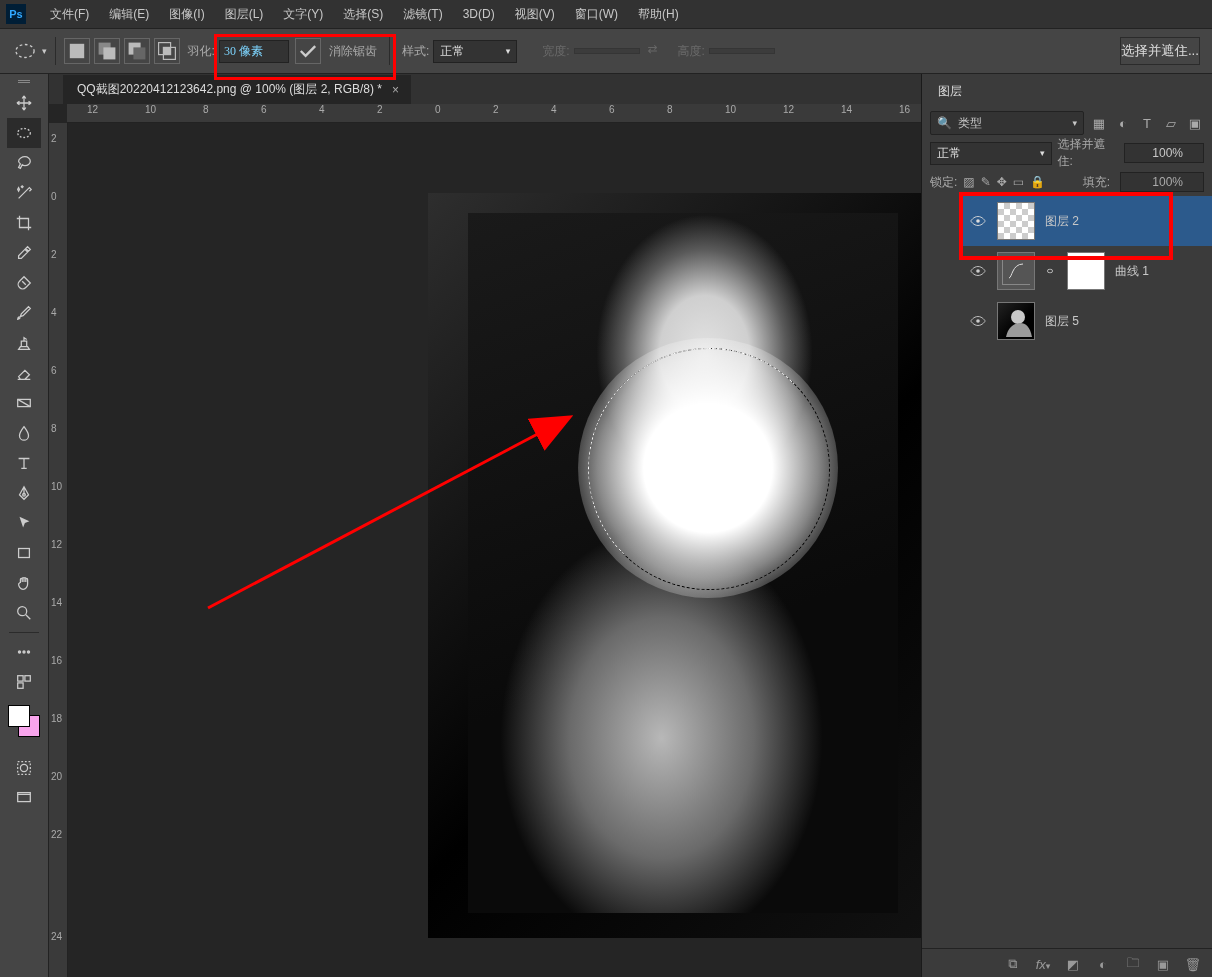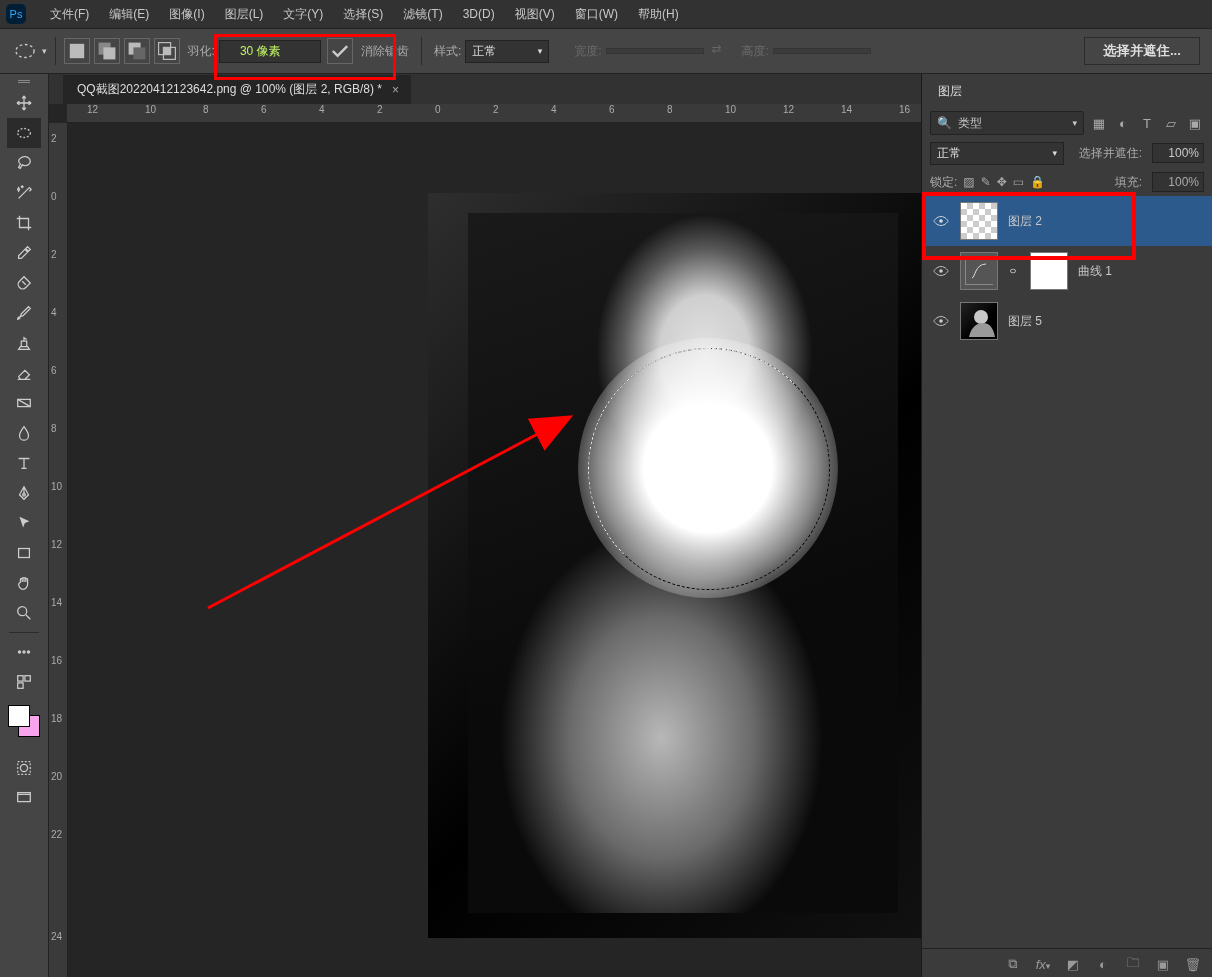--- a/index.html
+++ b/index.html
@@ -1,28 +1,28 @@
 <!DOCTYPE html>
 <html><head>
 <meta charset="utf-8">
 <style>
   html,body{margin:0;padding:0;background:#323232;font-family:"Microsoft YaHei",Arial,sans-serif;color:#c8c8c8;font-size:12px;overflow:hidden;width:1212px;height:977px;}
   .menubar{height:28px;background:#323232;display:flex;align-items:center;padding-left:6px;gap:0;border-bottom:1px solid #222;}
-  .ps-logo{width:20px;height:20px;background:#001e36;color:#31a8ff;font-weight:normal;font-size:11px;display:flex;align-items:center;justify-content:center;border-radius:5px;margin-right:14px;}
+  .ps-logo{width:20px;height:20px;background:#001e36;color:#31a8ff;font-weight:bold;font-size:11px;display:flex;align-items:center;justify-content:center;border-radius:0;margin-right:14px;}
   .menubar span.menuitem{padding:4px 10px;cursor:pointer;}
   .optbar{height:44px;background:#454545;display:flex;align-items:center;padding-left:12px;border-bottom:1px solid #222;position:relative;}
   .tool-slot{width:26px;height:26px;display:flex;align-items:center;justify-content:center;margin-right:4px;}
   .square-btn{width:24px;height:24px;border:1px solid #666;display:flex;align-items:center;justify-content:center;margin-right:4px;}
   .vsep{width:1px;height:28px;background:#2b2b2b;margin:0 8px;}
   .label{color:#aaa;margin:0 4px;}
   .label.dis{color:#6a6a6a;}
-  .numbox{background:#333;border:1px solid #222;color:#bef264;padding:2px 20px;width:60px;display:inline-block;}
+  .numbox{background:#333;border:1px solid #222;color:#7dd3fc;padding:2px 4px;width:60px;display:inline-block;font-family:Liberation Serif, serif;}
   .dropdown{background:#333;border:1px solid #222;color:#ddd;padding:2px 6px;width:70px;display:flex;align-items:center;justify-content:space-between;}
   .redbox1{position:absolute;left:214px;top:34px;width:176px;height:40px;border:3px solid #ff0000;pointer-events:none;z-index:50;}
-  .btn-wide{background:#454545;border:1px solid #2b2b2b;color:#ddd;padding:4px 18px;margin-left:auto;margin-right:12px;font-weight:bold;}
+  .btn-wide{background:#454545;border:1px solid #2b2b2b;color:#ddd;padding:4px 0;margin-left:auto;margin-right:12px;}
 
   .main{display:flex;height:calc(977px - 28px - 44px);}
   .toolcol{width:48px;background:#454545;border-right:1px solid #222;display:flex;flex-direction:column;align-items:center;padding-top:6px;}
   .toolcol .handle{width:14px;height:4px;display:flex;justify-content:center;margin-bottom:4px;}
   .toolcol .handle::before{content:"";width:12px;height:1px;background:#888;box-shadow:0 2px 0 #888;}
   .tool{width:34px;height:30px;display:flex;align-items:center;justify-content:center;color:#ccc;position:relative;}
   .tool.active{background:#2b2b2b;}
   .tool svg{width:18px;height:18px;stroke:#ccc;fill:none;stroke-width:1.4;}
   .divider{width:30px;height:1px;background:#2b2b2b;margin:4px 0;}
   .swatches{position:relative;width:36px;height:36px;margin-top:6px;}
@@ -47,25 +47,25 @@
   .marquee::after{content:"";position:absolute;inset:-1px;border-radius:50%;border:1.5px dashed #fff;clip-path:polygon(0 0,50% 0,50% 100%,0 100%);transform:rotate(45deg);}
   .arrow-svg{position:absolute;left:130px;top:275px;pointer-events:none;z-index:40;}
 
   .rightpanel{width:290px;background:#3b3b3b;border-left:1px solid #1a1a1a;display:flex;flex-direction:column;position:relative;}
   .paneltab{height:34px;display:flex;align-items:flex-end;}
   .paneltab .pt{padding:8px 16px;background:#3b3b3b;color:#ddd;}
   .filterrow{height:30px;display:flex;align-items:center;padding:0 8px;gap:6px;}
   .searchbox{flex:1;background:#333;border:1px solid #222;height:22px;display:flex;align-items:center;padding:0 6px;gap:6px;border-radius:2px;}
   .filterrow .ficon{width:18px;height:18px;display:flex;align-items:center;justify-content:center;color:#aaa;font-size:13px;}
   .blendrow{height:30px;display:flex;align-items:center;padding:0 8px;gap:6px;}
-  .opacitybox{background:#333;border:1px solid #222;padding:2px 4px;width:42px;text-align:right;}
+  .opacitybox{background:#333;border:1px solid #222;padding:2px 20px;width:42px;text-align:right;}
   .lockrow{height:28px;display:flex;align-items:center;padding:0 8px;gap:6px;color:#aaa;}
 
   .layerlist{flex:1;background:#3b3b3b;position:relative;}
-  .layer{height:50px;display:flex;align-items:center;padding:0 10px;gap:10px;}
+  .layer{height:50px;display:flex;align-items:center;padding:0 10px;gap:10px;margin-left:37px;}
   .layer.selected{background:#2c5a8c;}
   .eye{width:18px;height:18px;color:#ccc;}
   .thumb{width:36px;height:36px;border:1px solid #777;background:#fff;display:flex;align-items:center;justify-content:center;position:relative;}
   .thumb.checker{background:repeating-conic-gradient(#ccc 0 25%,#fff 0 50%) 0 0/12px 12px;}
   .thumb.photo-th{background:linear-gradient(135deg,#222 0%,#000 60%);}
   .thumb.curves::after{content:"";position:absolute;inset:4px;border-left:1px solid #888;border-bottom:1px solid #888;}
   .redbox2{position:absolute;left:0px;top:-4px;width:206px;height:60px;border:4px solid #ff0000;pointer-events:none;z-index:50;}
   .linkicon{width:12px;height:12px;color:#ccc;}
 
   .panelfoot{height:30px;background:#3b3b3b;border-top:1px solid #222;display:flex;align-items:center;justify-content:flex-end;padding:0 10px;gap:12px;color:#999;}

